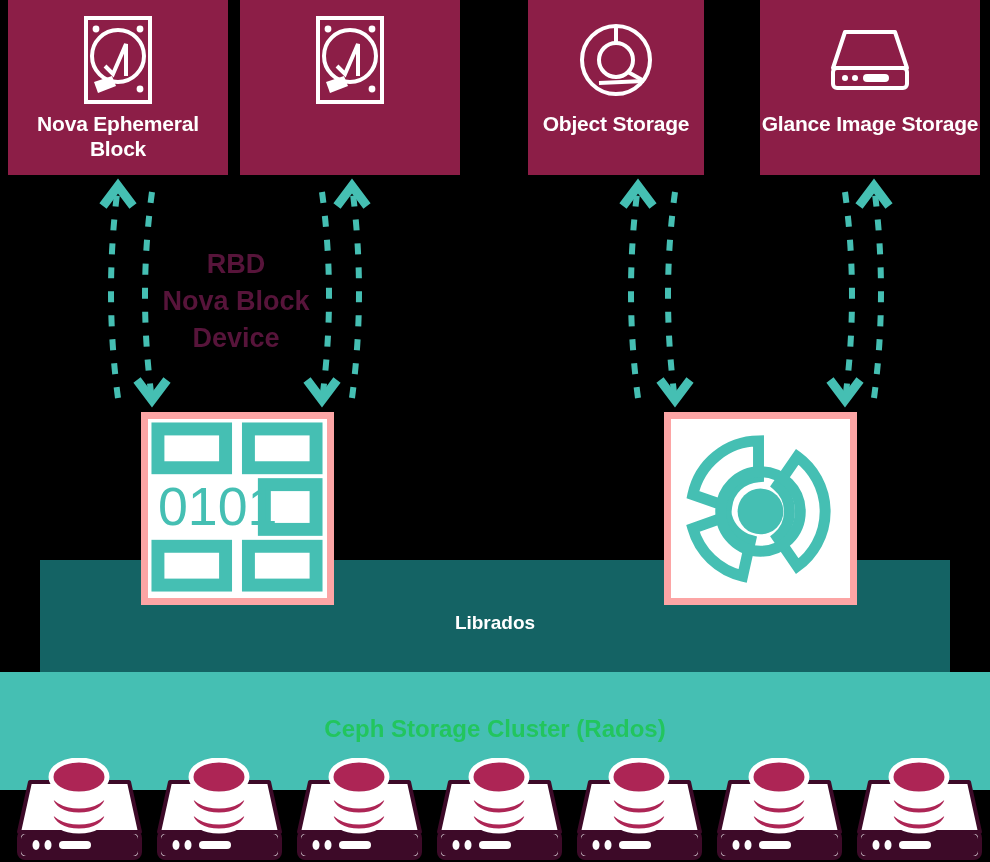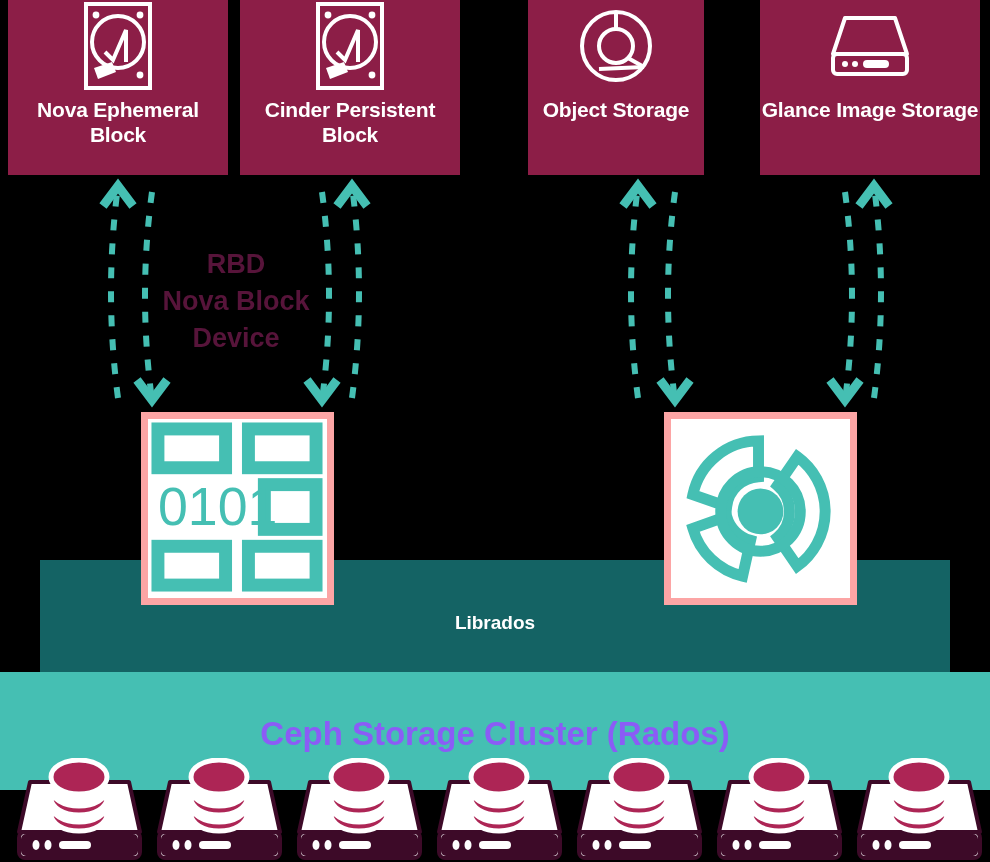--- a/index.html
+++ b/index.html
@@ -23,20 +23,21 @@
   .svc-box {
     position: absolute;
     top: 0;
     height: 175px;
     background: #8C1E47;
     display: flex;
     flex-direction: column;
     align-items: center;
     justify-content: flex-start;
     box-sizing: border-box;
+    padding-top: 14px;
   }
   .svc-box .svc-icon {
     width: 92px;
     height: 92px;
     display: block;
   }
   .svc-label {
     color: #FFFFFF;
     font-weight: bold;
     font-size: 21px;
@@ -108,23 +109,23 @@
     height: 118px;
     background: #45BFB3;
     z-index: 3;
   }
   #cluster-text {
     position: absolute;
     left: 0;
     top: 715px;
     width: 990px;
     text-align: center;
-    color: #8b5cf6;
+    color: #22c55e;
     font-weight: bold;
-    font-size: 33px;
+    font-size: 24px;
     z-index: 6;
   }
 
   
   .server {
     position: absolute;
     top: 758px;
     width: 135px;
     height: 104px;
     z-index: 7;
@@ -153,22 +154,20 @@
       <div class="svc-box" style="left: 240px; width: 220px; background: rgb(140, 30, 71);">
         <svg class="svc-icon" viewBox="0 0 92 92" xmlns="http://www.w3.org/2000/svg">
       <rect x="14" y="4" width="64" height="84" fill="none" stroke="#FFFFFF" stroke-width="4"></rect>
       <circle cx="24" cy="15" r="3.4" fill="#FFFFFF"></circle>
       <circle cx="68" cy="15" r="3.4" fill="#FFFFFF"></circle>
       <circle cx="68" cy="75" r="3.4" fill="#FFFFFF"></circle>
       <circle cx="46" cy="42" r="26" fill="none" stroke="#FFFFFF" stroke-width="4"></circle>
       <path d="M 33 52 L 41 60 L 54 30 L 54 62" fill="none" stroke="#FFFFFF" stroke-width="4" stroke-linejoin="miter"></path>
       <path d="M 22 68 L 40 62 L 44 72 L 26 79 Z" fill="#FFFFFF"></path>
     </svg>
-        <div class="svc-label">Cinder
-Persistent Block</div>
       </div>
       <div class="svc-box" style="left: 528px; width: 176px; background: rgb(140, 30, 71);">
         <svg class="svc-icon" viewBox="0 0 92 92" xmlns="http://www.w3.org/2000/svg">
       <circle cx="46" cy="46" r="34" fill="none" stroke="#FFFFFF" stroke-width="4"></circle>
       <circle cx="46" cy="46" r="17" fill="none" stroke="#FFFFFF" stroke-width="4"></circle>
       <line x1="46" y1="12" x2="46" y2="29" stroke="#FFFFFF" stroke-width="4"></line>
       <line x1="58" y1="58" x2="74" y2="67" stroke="#FFFFFF" stroke-width="4"></line>
       <line x1="29" y1="69" x2="74" y2="67" stroke="#FFFFFF" stroke-width="4"></line>
     </svg>
         <div class="svc-label">Object

